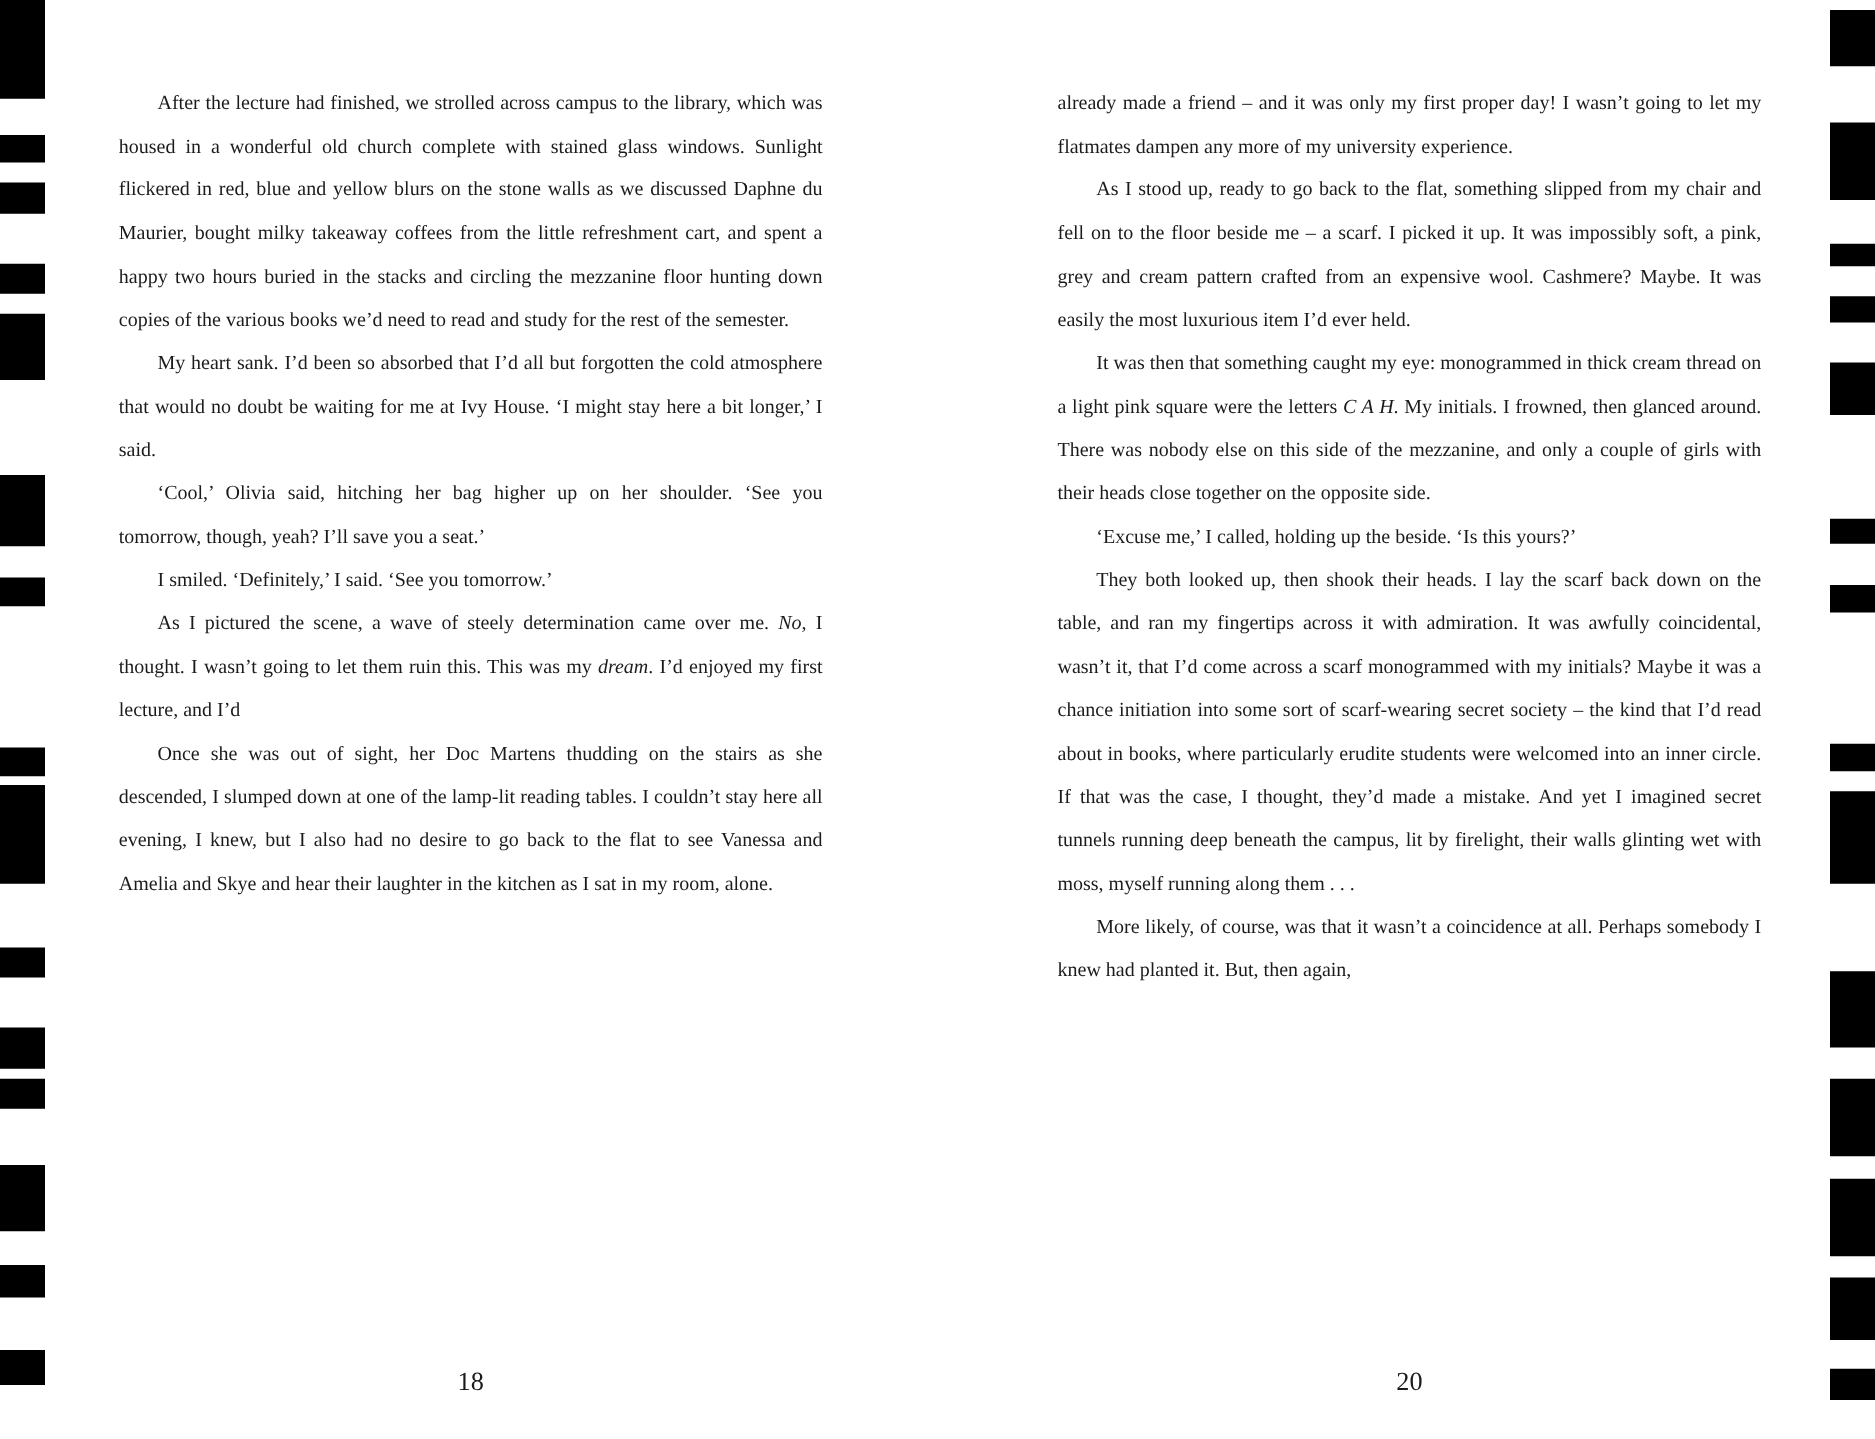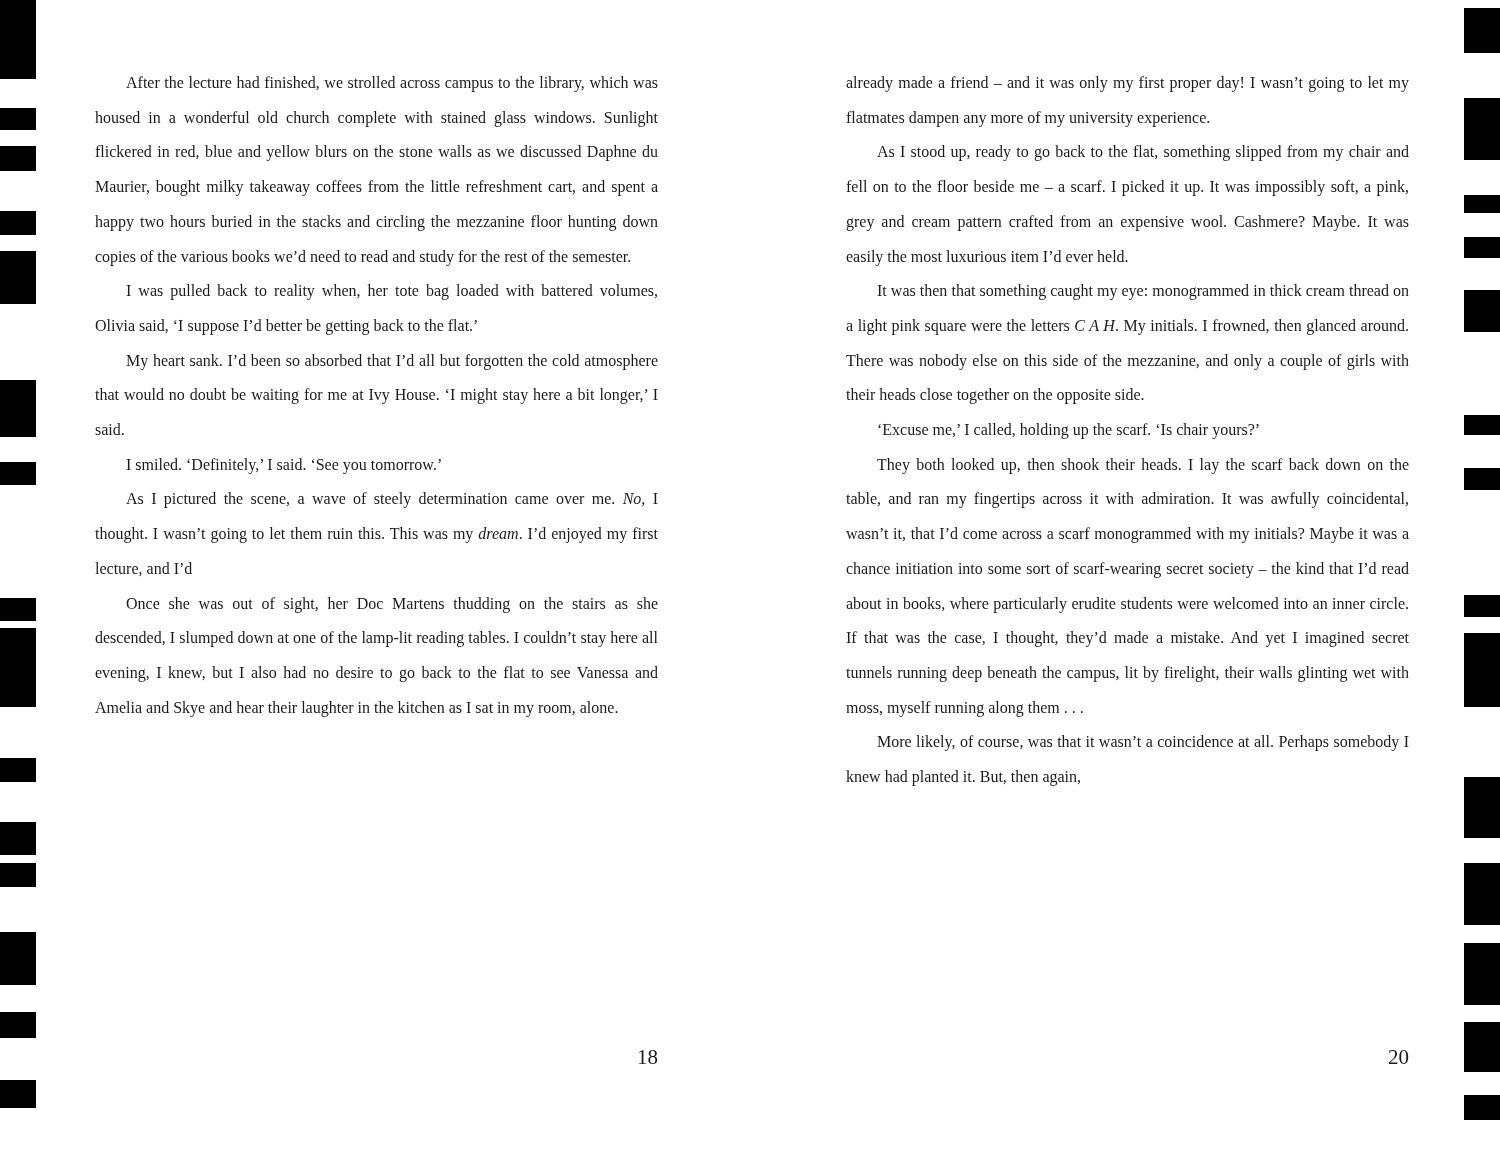--- a/index.html
+++ b/index.html
@@ -25,23 +25,23 @@
   }
   .page-left  { left: 95px;  }
   .page-right { left: 846px; }
   .page p { margin: 0; padding: 0; text-indent: 31px; }
   .page p.no-indent { text-indent: 0; }
   .italic { font-style: italic; }
 
   
   .page-number {
     position: absolute;
-    top: 1045px;
+    top: 1093px;
     width: 563px;
-    text-align: right;
+    text-align: center;
     font-size: 21px;
     color: #1b1b1b;
   }
   .page-number.pn-left  { left: 95px;  }
   .page-number.pn-right { left: 846px; }
 
   
   .edge-col { position: absolute; top: 0; bottom: 0; width: 36px; }
   #edge-left  { left: 0; }
   #edge-right { right: 0; }
@@ -86,32 +86,32 @@
       <div class="mark" style="top: 633px; height: 74px; background: rgb(0, 0, 0);"></div>
       <div class="mark" style="top: 777px; height: 61px; background: rgb(0, 0, 0);"></div>
       <div class="mark" style="top: 863px; height: 62px; background: rgb(0, 0, 0);"></div>
       <div class="mark" style="top: 943px; height: 62px; background: rgb(0, 0, 0);"></div>
       <div class="mark" style="top: 1022px; height: 50px; background: rgb(0, 0, 0);"></div>
       <div class="mark" style="top: 1095px; height: 25px; background: rgb(0, 0, 0);"></div>
     </div>
 
   <div class="page page-left">
     <p><span>After the lecture had finished, we strolled across campus to the library, which was housed in a wonderful old church complete with stained glass windows. Sunlight flickered in red, blue and yellow blurs on the stone walls as we discussed Daphne du Maurier, bought milky takeaway coffees from the little refreshment cart, and spent a happy two hours buried in the stacks and circling the mezzanine floor hunting down copies of the various books we’d need to read and study for the rest of the semester.</span></p>
-    <p><span>I was pulled back to reality when, her tote bag loaded with battered volumes, Olivia said, ‘I suppose I’d better be getting back to the flat.’</span></p>
     <p><span>My heart sank. I’d been so absorbed that I’d all but forgotten the cold atmosphere that would no doubt be waiting for me at Ivy House. ‘I might stay here a bit longer,’ I said.</span></p>
+    <p><span>‘Cool,’ Olivia said, hitching her bag higher up on her shoulder. ‘See you tomorrow, though, yeah? I’ll save you a seat.’</span></p>
     <p><span>I smiled. ‘Definitely,’ I said. ‘See you tomorrow.’</span></p>
     <p><span>As I pictured the scene, a wave of steely determination came over me. </span><span class="italic">No</span><span>, I thought. I wasn’t going to let them ruin this. This was my </span><span class="italic">dream</span><span>. I’d enjoyed my first lecture, and I’d</span></p>
     <p><span>Once she was out of sight, her Doc Martens thudding on the stairs as she descended, I slumped down at one of the lamp-lit reading tables. I couldn’t stay here all evening, I knew, but I also had no desire to go back to the flat to see Vanessa and Amelia and Skye and hear their laughter in the kitchen as I sat in my room, alone.</span></p>
   </div>
 
   <div class="page page-right">
     <p class="no-indent"><span>already made a friend – and it was only my first proper day! I wasn’t going to let my flatmates dampen any more of my university experience.</span></p>
     <p><span>As I stood up, ready to go back to the flat, something slipped from my chair and fell on to the floor beside me – a scarf. I picked it up. It was impossibly soft, a pink, grey and cream pattern crafted from an expensive wool. Cashmere? Maybe. It was easily the most luxurious item I’d ever held.</span></p>
     <p><span>It was then that something caught my eye: monogrammed in thick cream thread on a light pink square were the letters </span><span class="italic">C A H</span><span>. My initials. I frowned, then glanced around. There was nobody else on this side of the mezzanine, and only a couple of girls with their heads close together on the opposite side.</span></p>
-    <p><span>‘Excuse me,’ I called, holding up the scarf. ‘Is chair yours?’</span></p>
+    <p><span>‘Excuse me,’ I called, holding up the beside. ‘Is this yours?’</span></p>
     <p><span>They both looked up, then shook their heads. I lay the scarf back down on the table, and ran my fingertips across it with admiration. It was awfully coincidental, wasn’t it, that I’d come across a scarf monogrammed with my initials? Maybe it was a chance initiation into some sort of scarf-wearing secret society – the kind that I’d read about in books, where particularly erudite students were welcomed into an inner circle. If that was the case, I thought, they’d made a mistake. And yet I imagined secret tunnels running deep beneath the campus, lit by firelight, their walls glinting wet with moss, myself running along them . . .</span></p>
     <p><span>More likely, of course, was that it wasn’t a coincidence at all. Perhaps somebody I knew had planted it. But, then again,</span></p>
   </div>
 
   <div class="page-number pn-left">18</div>
   <div class="page-number pn-right">20</div>
 
 </div>
 
 </body></html>

